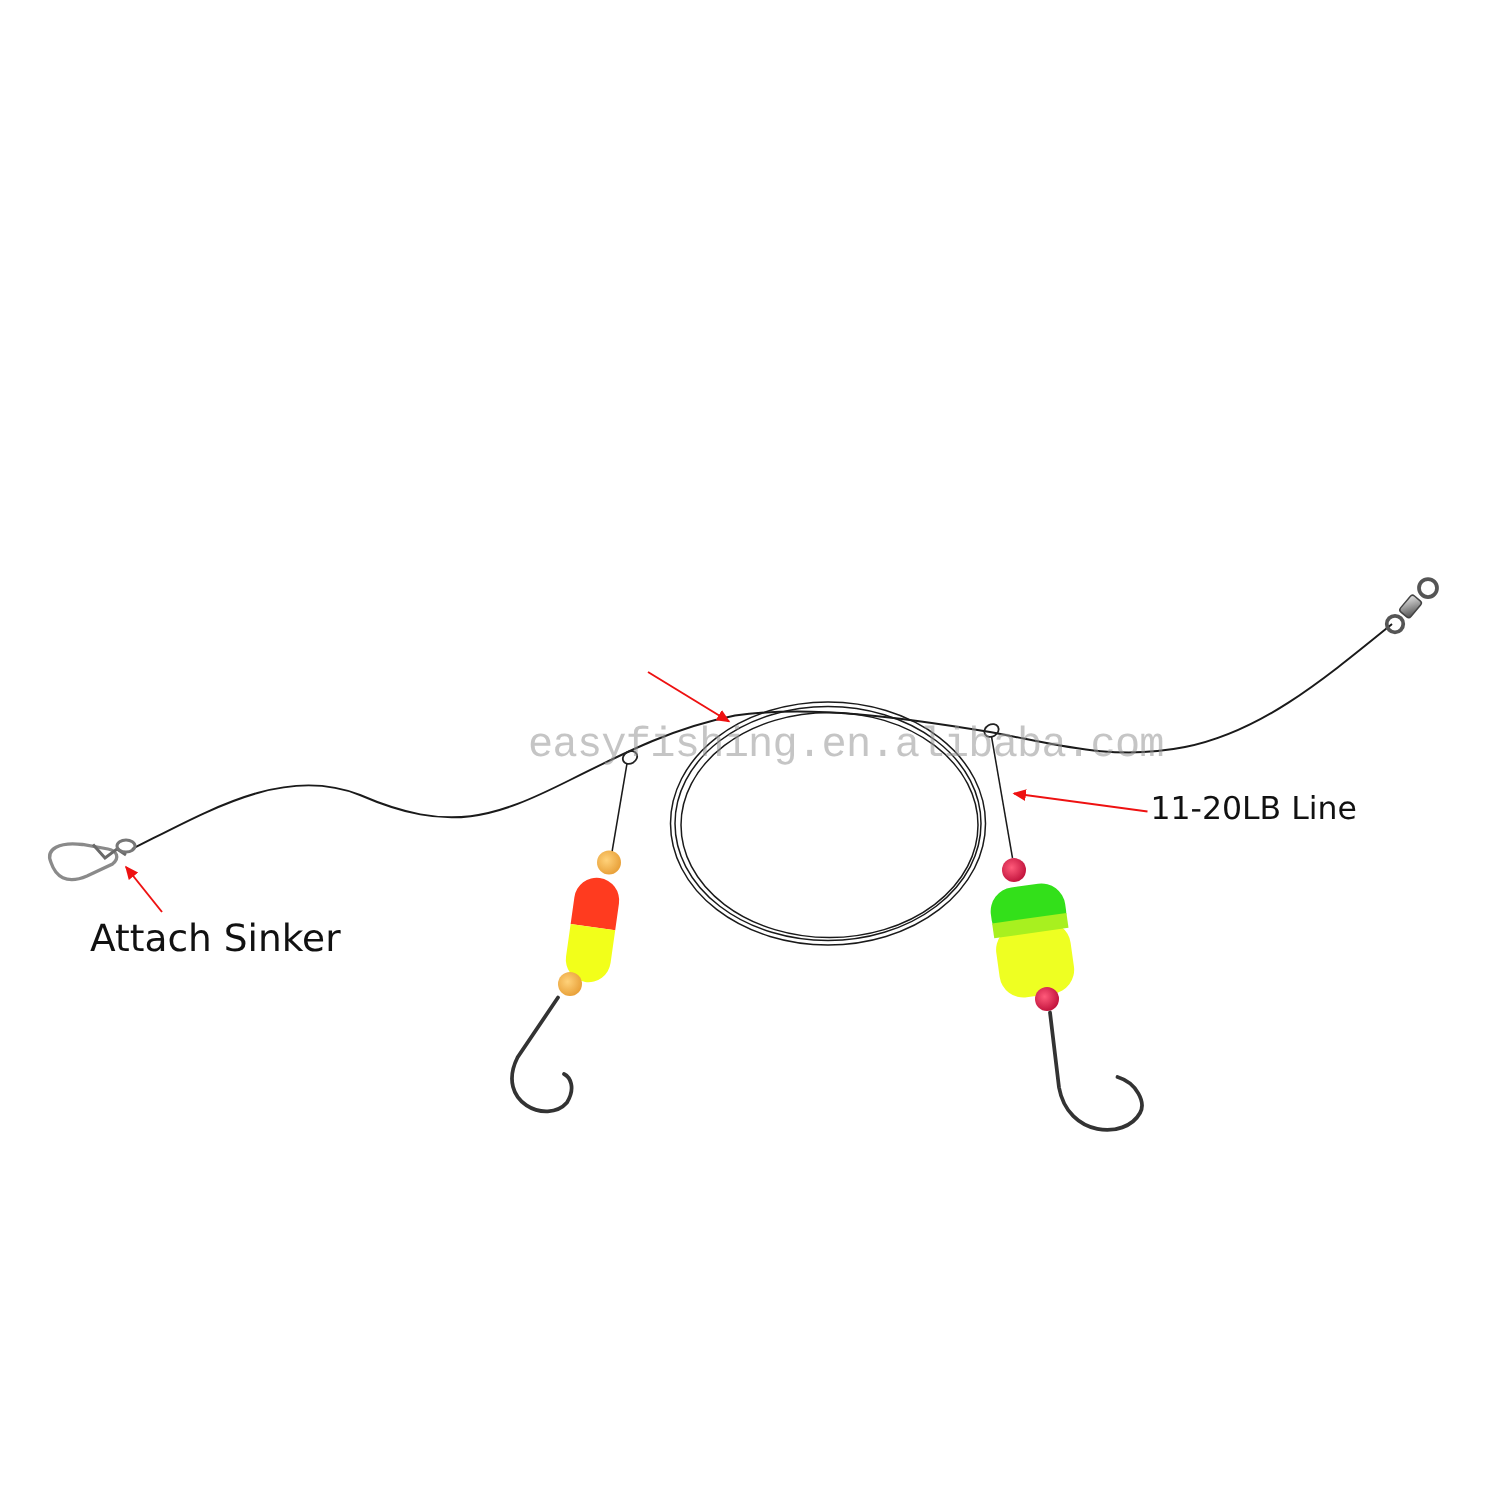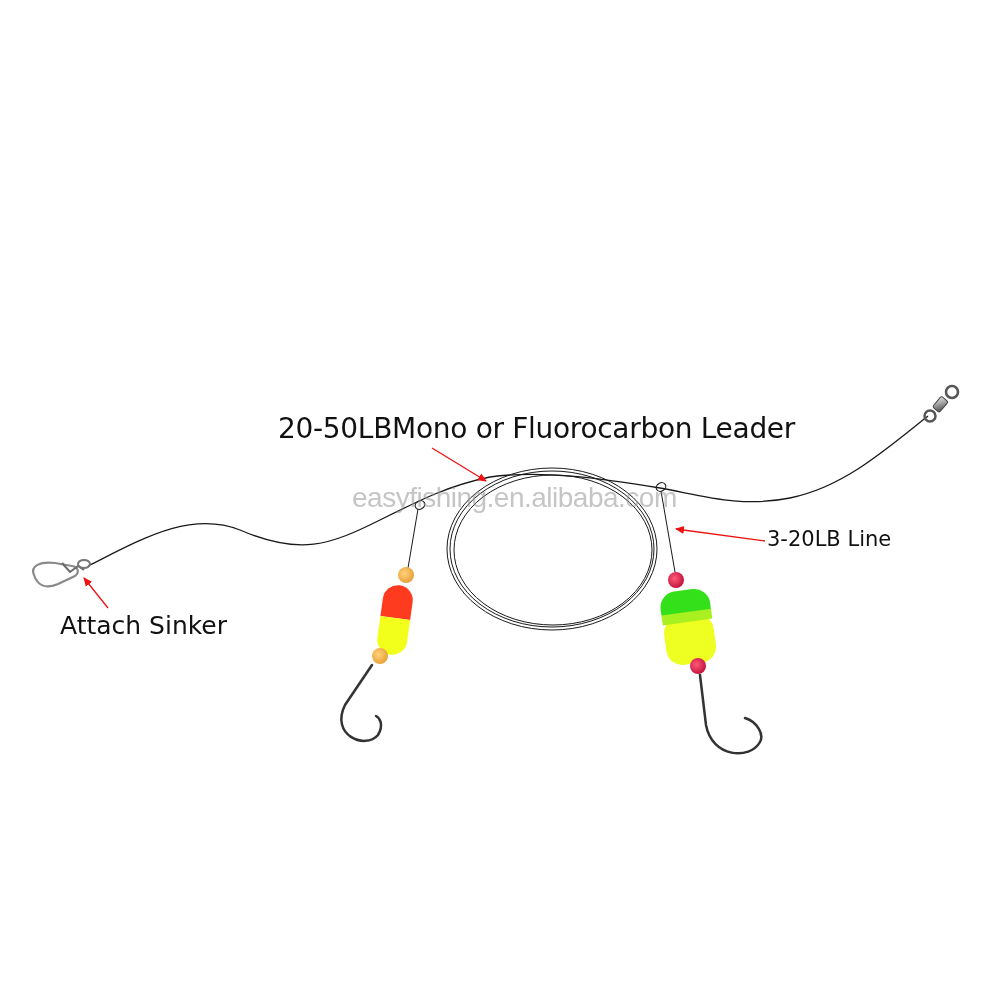--- a/index.html
+++ b/index.html
@@ -2,21 +2,21 @@
 <html><head>
   <meta charset="utf-8">
   <style>
     html, body { margin: 0; padding: 0; background: #ffffff; }
     .canvas { position: relative; width: 1000px; height: 1000px; background: #ffffff; overflow: hidden; }
     svg.art { position: absolute; left: 0; top: 0; width: 1000px; height: 1000px; }
     .label { position: absolute; font-family: "DejaVu Sans", sans-serif; color: #111111; white-space: nowrap; }
     .label-leader { left: 278px; top: 412px; font-size: 28px; letter-spacing: -0.3px; }
     .label-line { left: 767px; top: 527px; font-size: 21px; }
     .label-sinker { left: 60px; top: 611px; font-size: 25px; }
-    .watermark { position: absolute; left: 352px; top: 482px; font-family: Liberation Sans, sans-serif; font-size: 28px; color: rgba(150,150,150,0.55); letter-spacing: -0.5px; }
+    .watermark { position: absolute; left: 352px; top: 482px; font-family: Liberation Mono, monospace; font-size: 28px; color: rgba(150,150,150,0.55); letter-spacing: -0.5px; }
   </style>
 </head>
 <body>
 
 <div class="canvas">
   <svg class="art" viewBox="0 0 1000 1000">
     <defs>
       <linearGradient id="metal" x1="0" y1="0" x2="1" y2="1">
         <stop offset="0" stop-color="#e8e8e8"></stop>
         <stop offset="0.5" stop-color="#9a9a9a"></stop>
@@ -83,16 +83,15 @@
     </g>
 
     <g stroke="#ee1111" stroke-width="1.3" fill="none">
       <line x1="432" y1="448" x2="486" y2="481" marker-end="url(#arrowHead)"></line>
       <line x1="765" y1="541" x2="676" y2="529" marker-end="url(#arrowHead)"></line>
       <line x1="108" y1="608" x2="84" y2="578" marker-end="url(#arrowHead)"></line>
     </g>
   </svg>
 
   <div class="watermark">easyfishing.en.alibaba.com</div>
-  <div class="label label-leader">20-50LBMono or Fluorocarbon Leader</div>
-  <div class="label label-line">3-20LB Line</div>
+  <div class="label label-line">11-20LB Line</div>
   <div class="label label-sinker">Attach Sinker</div>
 </div>
 
 </body></html>

